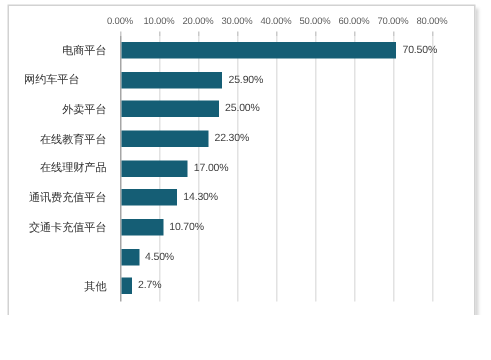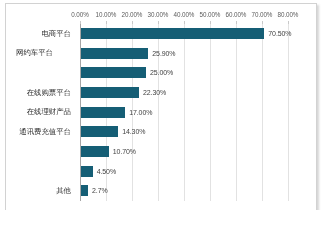--- a/index.html
+++ b/index.html
@@ -152,23 +152,25 @@
           <div class="tick-mark" style="left: 161px;"></div>
           <div class="tick-label" style="left: 187px;">70.00%</div>
           <div class="tick-mark" style="left: 187px;"></div>
           <div class="tick-label" style="left: 213px;">80.00%</div>
           <div class="tick-mark" style="left: 213px;"></div>
         </div>
 
       <div class="cat-col" id="cat-col">
           <div class="cat-label" style="top: 2.5px; right: 5px;">电商平台</div>
           <div class="cat-label" style="top: 22.1667px; right: 23px;">网约车平台</div>
-          <div class="cat-label" style="top: 61.5px; right: 5px;">在线购票平台</div>
+          <div class="cat-label" style="top: 41.8333px; right: 5px;">外卖平台</div>
+          <div class="cat-label" style="top: 61.5px; right: 5px;">在线教育平台</div>
           <div class="cat-label" style="top: 100.833px; right: 5px;">通讯费充值平台</div>
           <div class="cat-label" style="top: 81.1667px; right: 5px;">在线理财产品</div>
+          <div class="cat-label" style="top: 120.5px; right: 5px;">交通卡充值平台</div>
           <div class="cat-label" style="top: 159.833px; right: 5px;">其他</div>
         </div>
 
       <div class="plot-area" id="plot-area">
         <div class="axis-line"></div>
       <div class="gridline" style="left: 26px;"></div>
           <div class="gridline" style="left: 52px;"></div>
           <div class="gridline" style="left: 78px;"></div>
           <div class="gridline" style="left: 104px;"></div>
           <div class="gridline" style="left: 130px;"></div>

